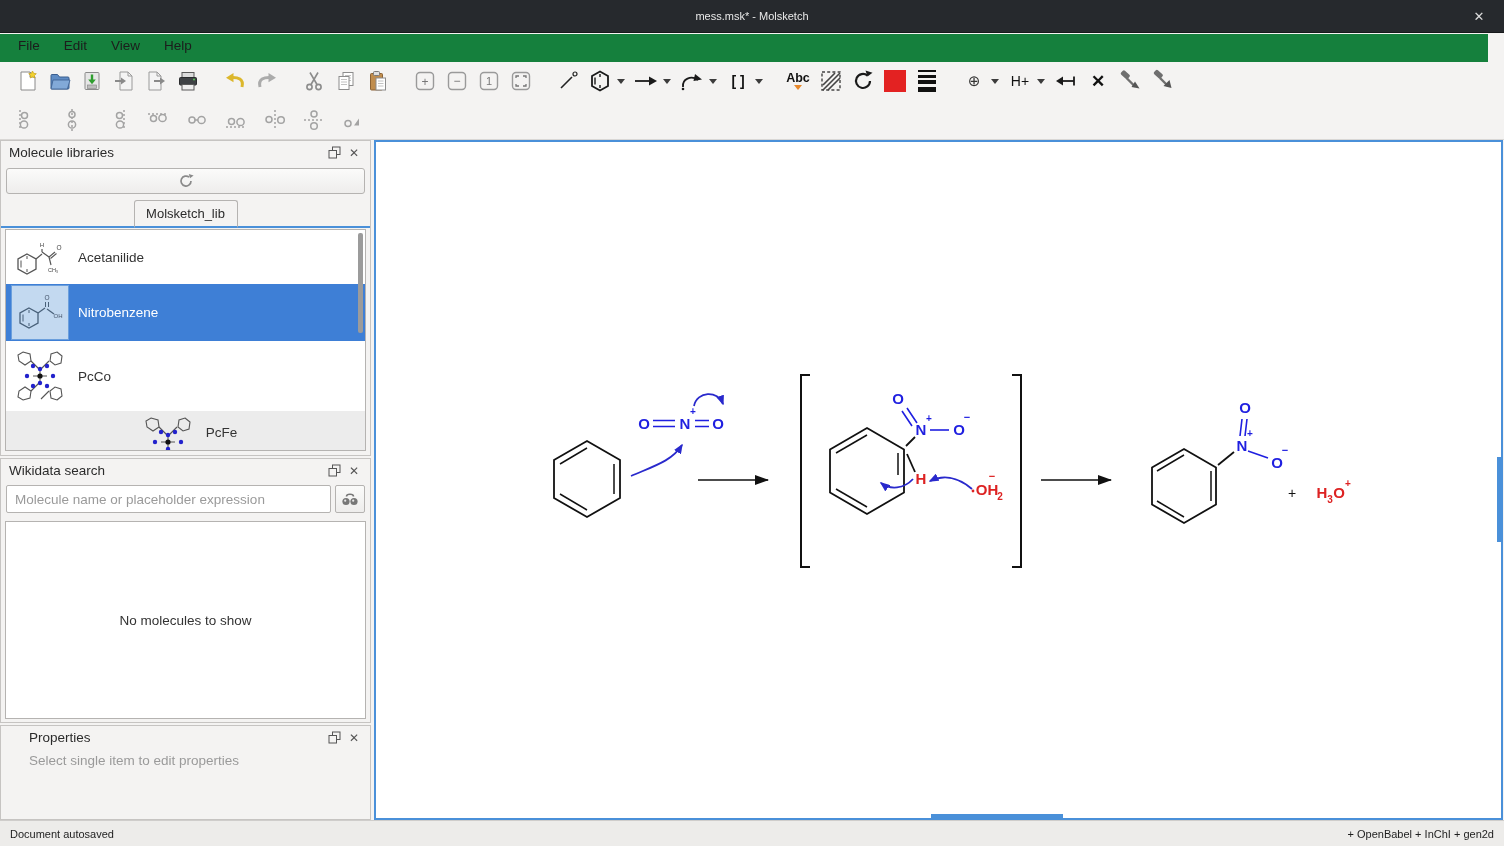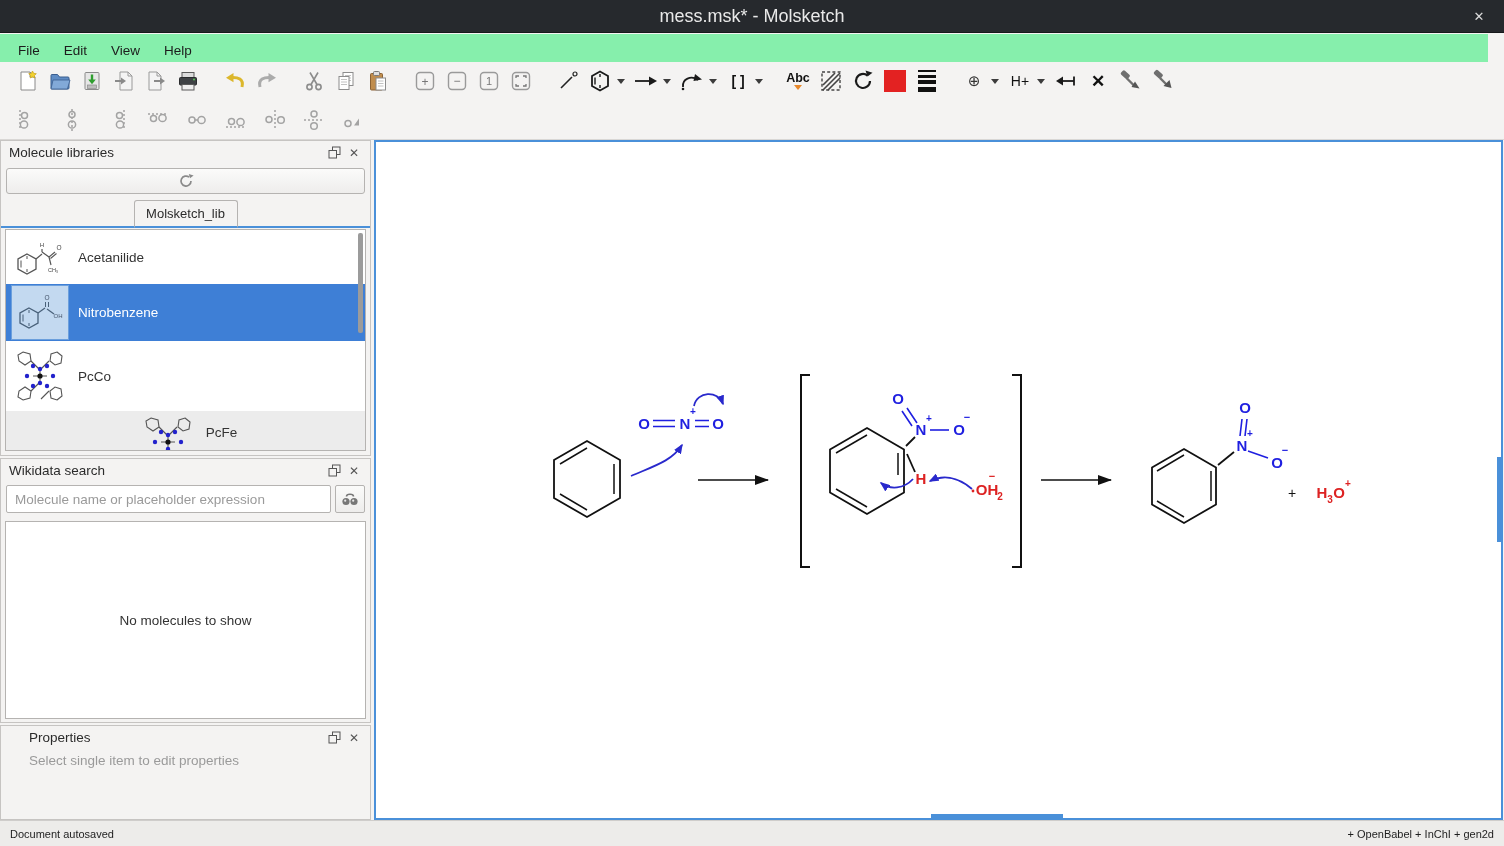--- a/index.html
+++ b/index.html
@@ -5,26 +5,26 @@
   * { box-sizing: border-box; }
   html,body { margin:0; padding:0; }
   body {
     width:1504px; height:846px; position:relative; overflow:hidden;
     font-family:"Liberation Sans", sans-serif; background:#f4f3f2; color:#222;
     -webkit-font-smoothing:antialiased;
   }
   
   .titlebar { position:absolute; top:0; left:0; right:0; height:33px; background:#26292d;
     border-bottom:1px solid #17191b; display:flex; align-items:center; justify-content:center; }
-  .titlebar .title { color:#e9e9e9; font-size:18px; }
+  .titlebar .title { color:#e9e9e9; font-size:11px; }
   .titlebar .close { position:absolute; right:10px; top:0; width:30px; height:33px; color:#dcdcdc;
     display:flex; align-items:center; justify-content:center; font-size:13px; cursor:default; }
   
-  .menubar { position:absolute; top:34px; left:0; right:16px; height:28px; background:#86efac;
-    display:flex; align-items:flex-end; padding-left:6px; font-size:13.5px; }
+  .menubar { position:absolute; top:34px; left:0; right:16px; height:28px; background:#15803d;
+    display:flex; align-items:flex-start; padding-left:6px; font-size:13.5px; }
   .menu-item { padding:4px 12px; color:#1c1c1c; }
   
   .toolbar1 { position:absolute; top:62px; left:0; right:0; height:38px; background:#f4f3f2;
     display:flex; align-items:center; padding-left:12px; }
   .toolbar2 { position:absolute; top:100px; left:0; right:0; height:40px; background:#f4f3f2;
     display:flex; align-items:center; padding-left:10px; border-bottom:1px solid #d9d7d5; }
   .tb { width:32px; height:32px; display:flex; align-items:center; justify-content:center; flex:none; }
   .tb2 { width:30px; height:30px; display:flex; align-items:center; justify-content:center; flex:none; margin-right:9px; }
   .gap { margin-left:15px; }
   .caret { width:0; height:0; border-left:4.5px solid transparent; border-right:4.5px solid transparent;

